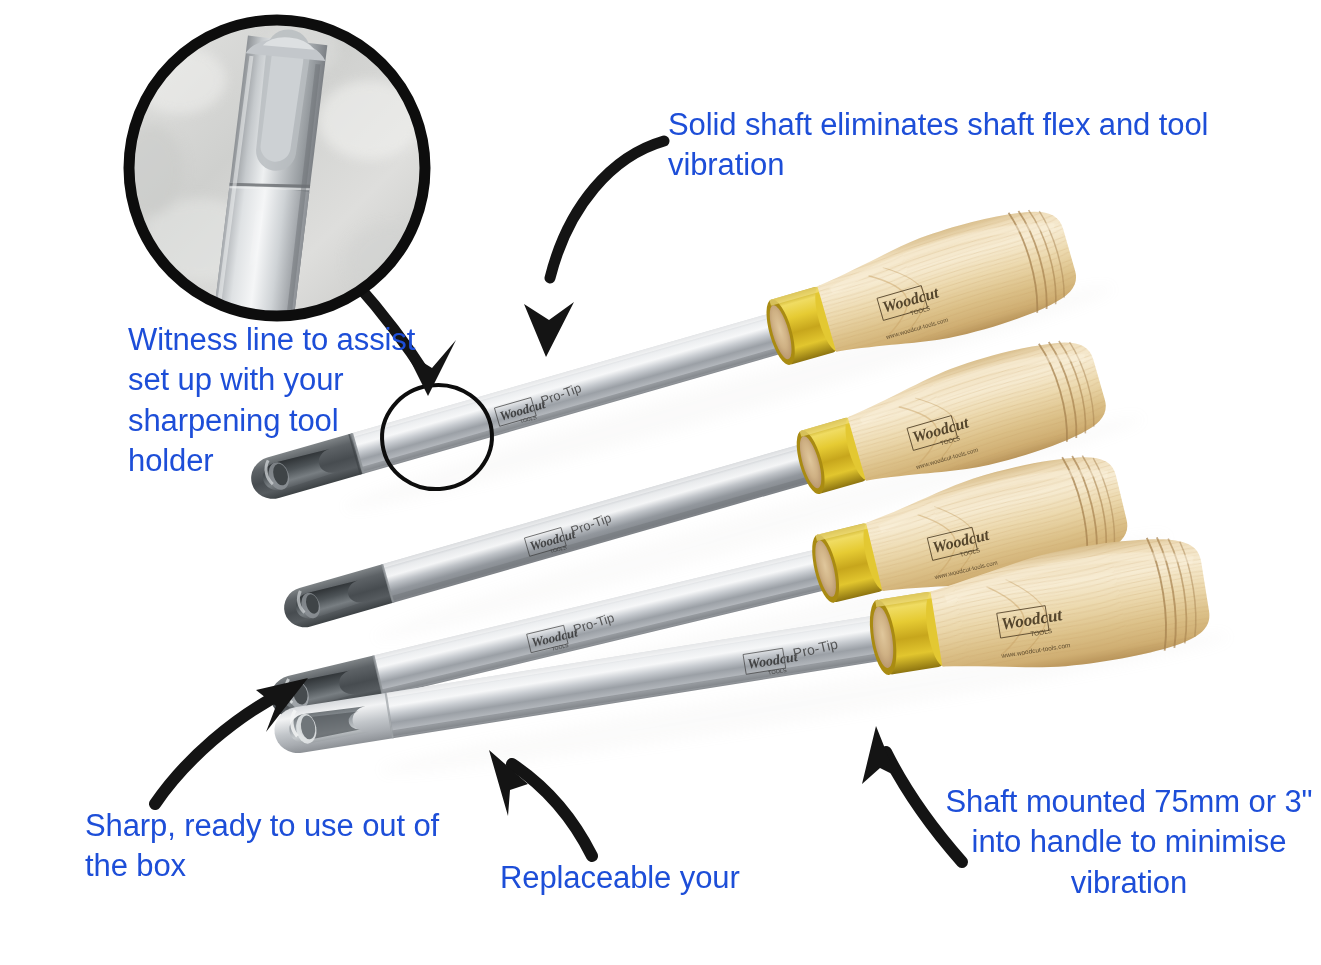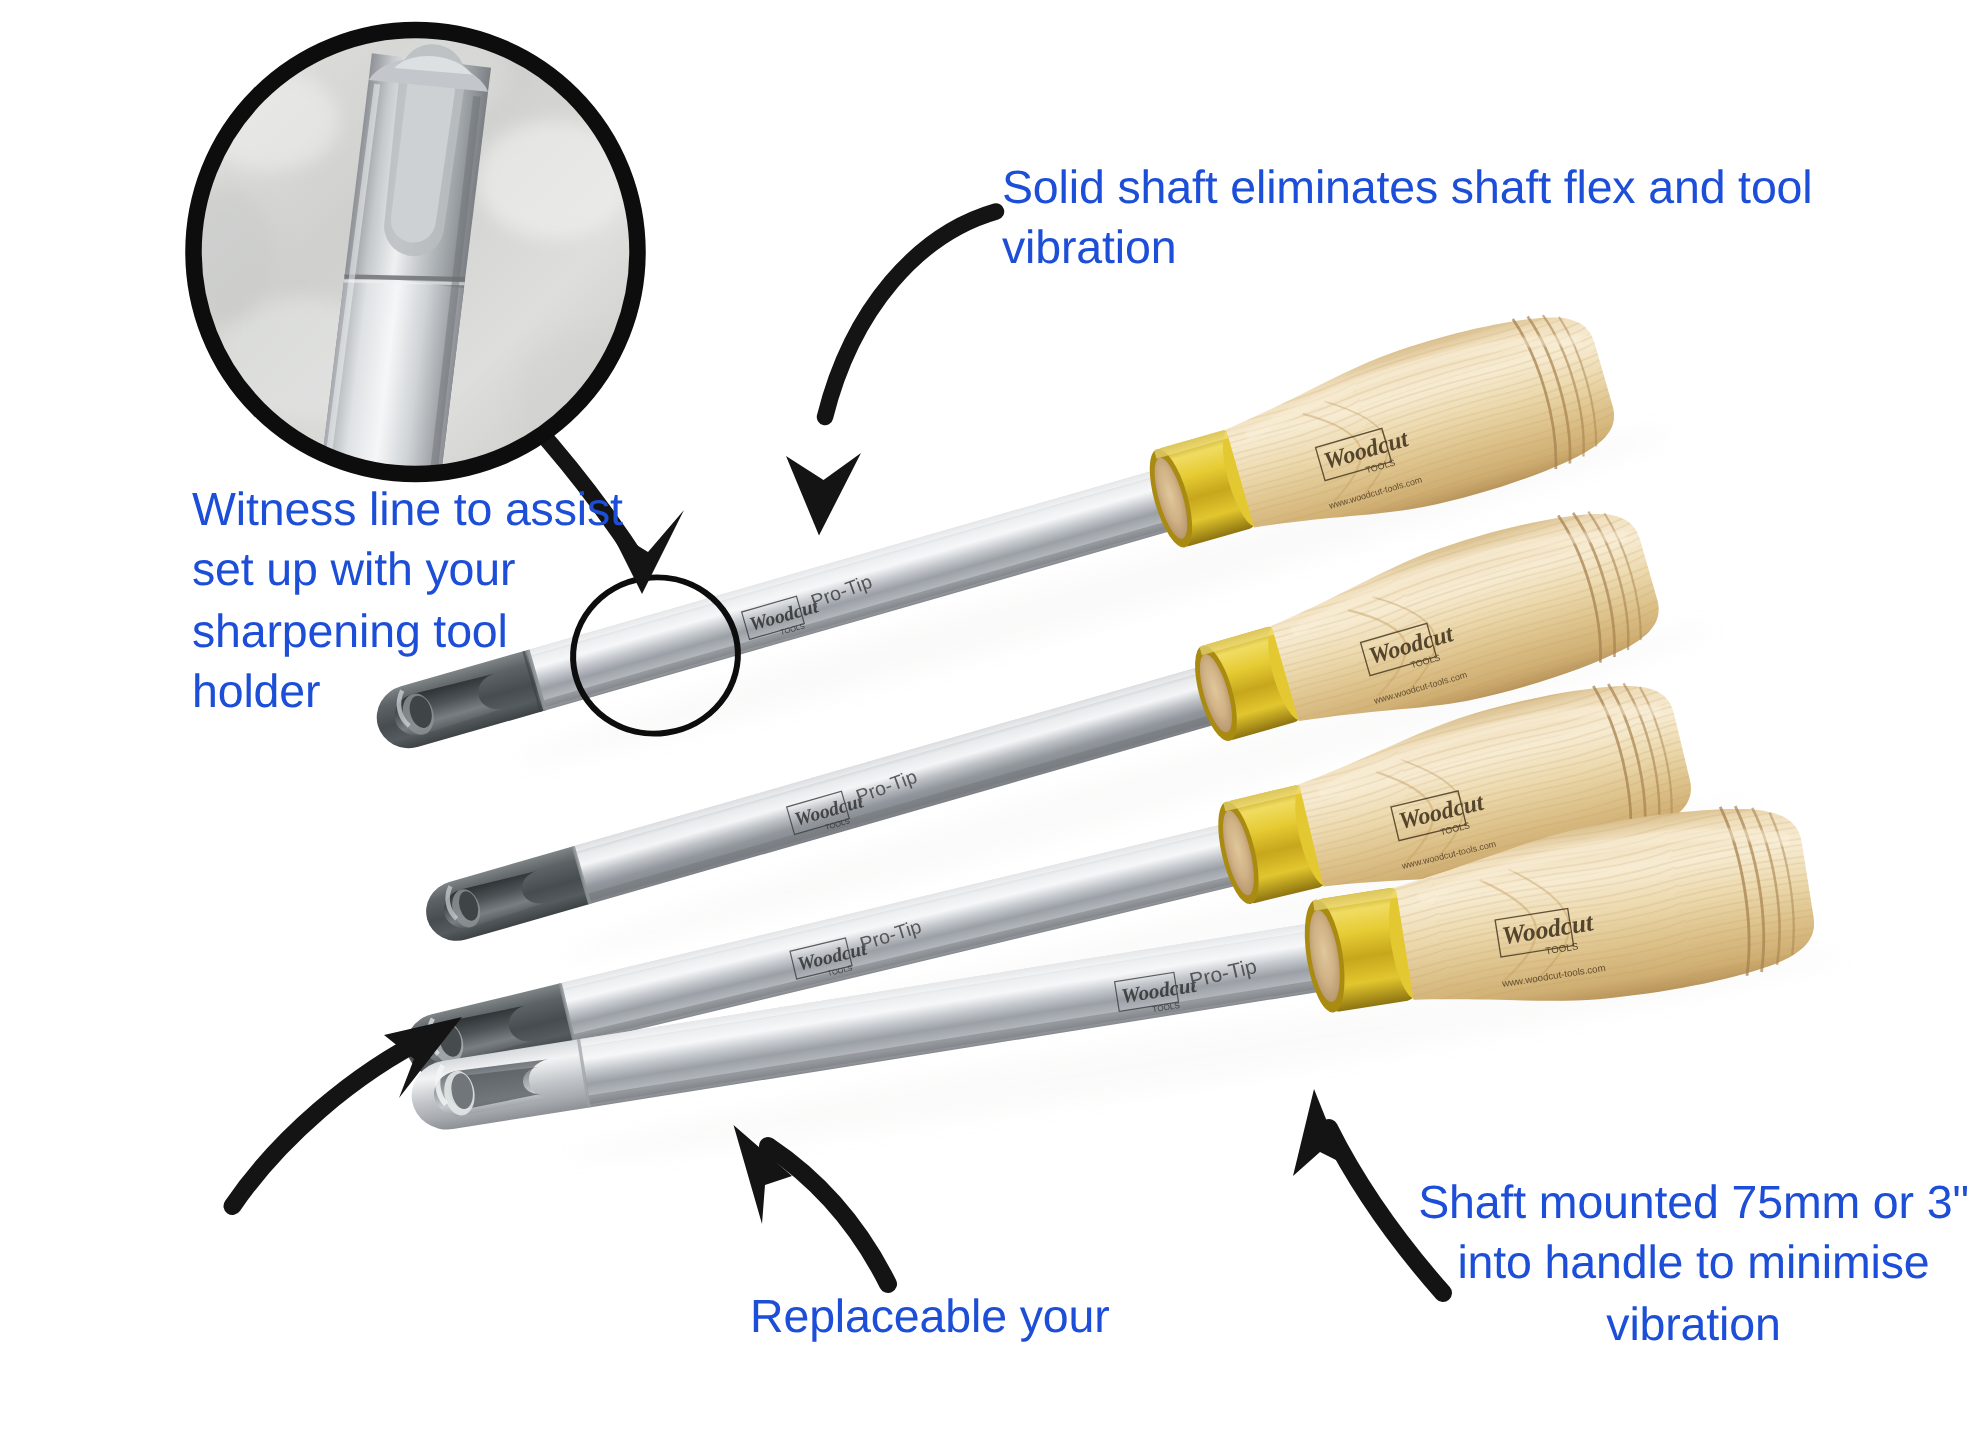--- a/index.html
+++ b/index.html
@@ -452,19 +452,20 @@
       <path d="M962 862 C 932 828, 906 792, 886 752" stroke="#141414" stroke-width="12" fill="none" stroke-linecap="round"></path>
       <path d="M876 726 L896 776 L880 768 L862 784 Z" fill="#141414"></path>
     </g>
   </svg>
 
   <div class="layer txt-layer" style="pointer-events:none;">
     <div class="callout" id="cap-solid">Solid shaft eliminates shaft flex and tool vibration</div>
 
     <div class="callout" id="cap-witness">Witness line to assist set up with your sharpening tool holder</div>
 
+    <div class="callout" id="cap-sharp">Sharp, ready to use out of the box</div>
 
     <div class="callout" id="cap-replace">Replaceable your</div>
 
     <div class="callout" id="cap-mounted">Shaft mounted 75mm or 3" into handle to minimise vibration</div>
   </div>
 
 </div>
 
 </body></html>

